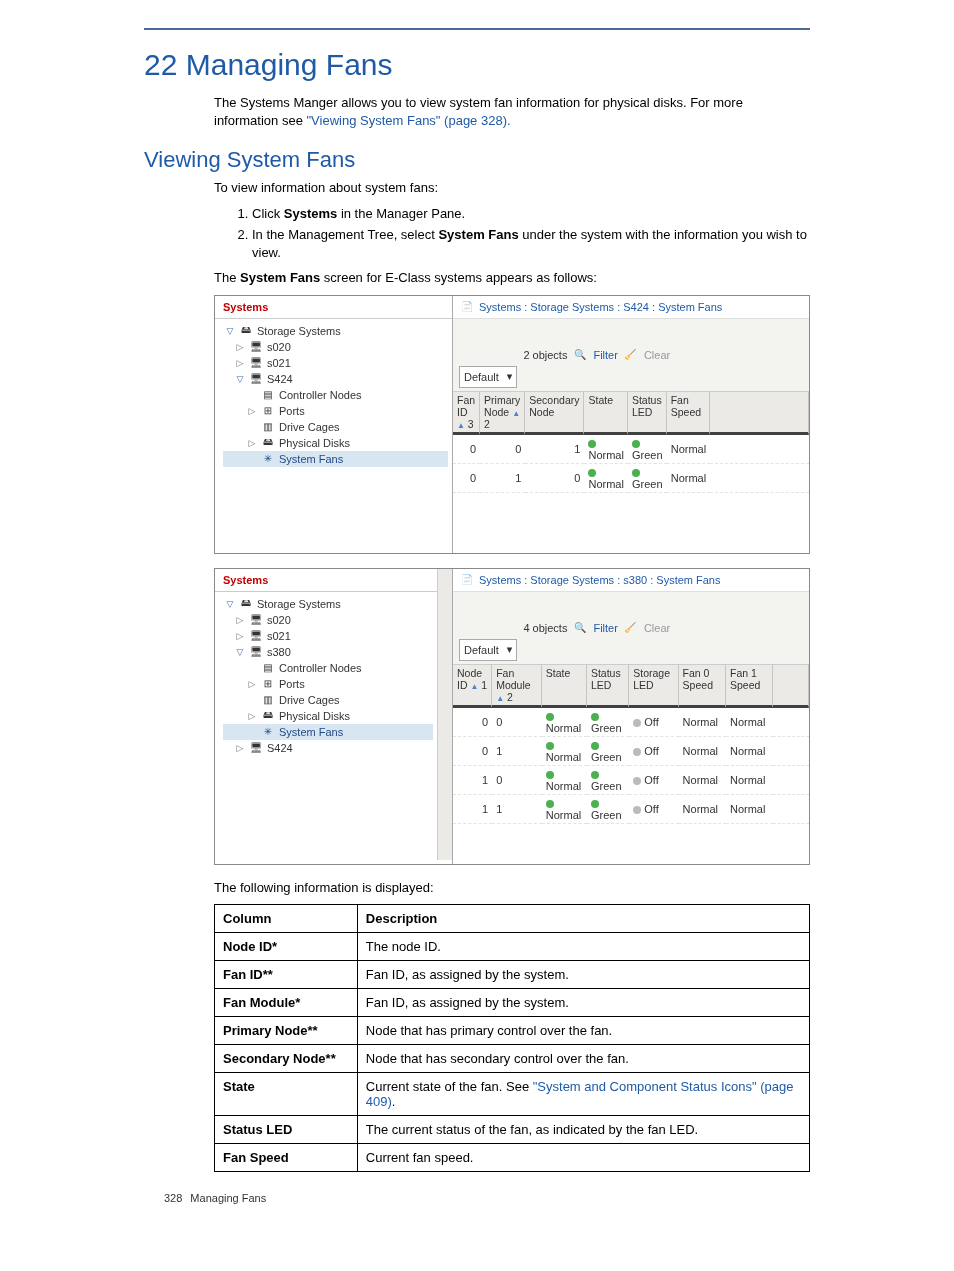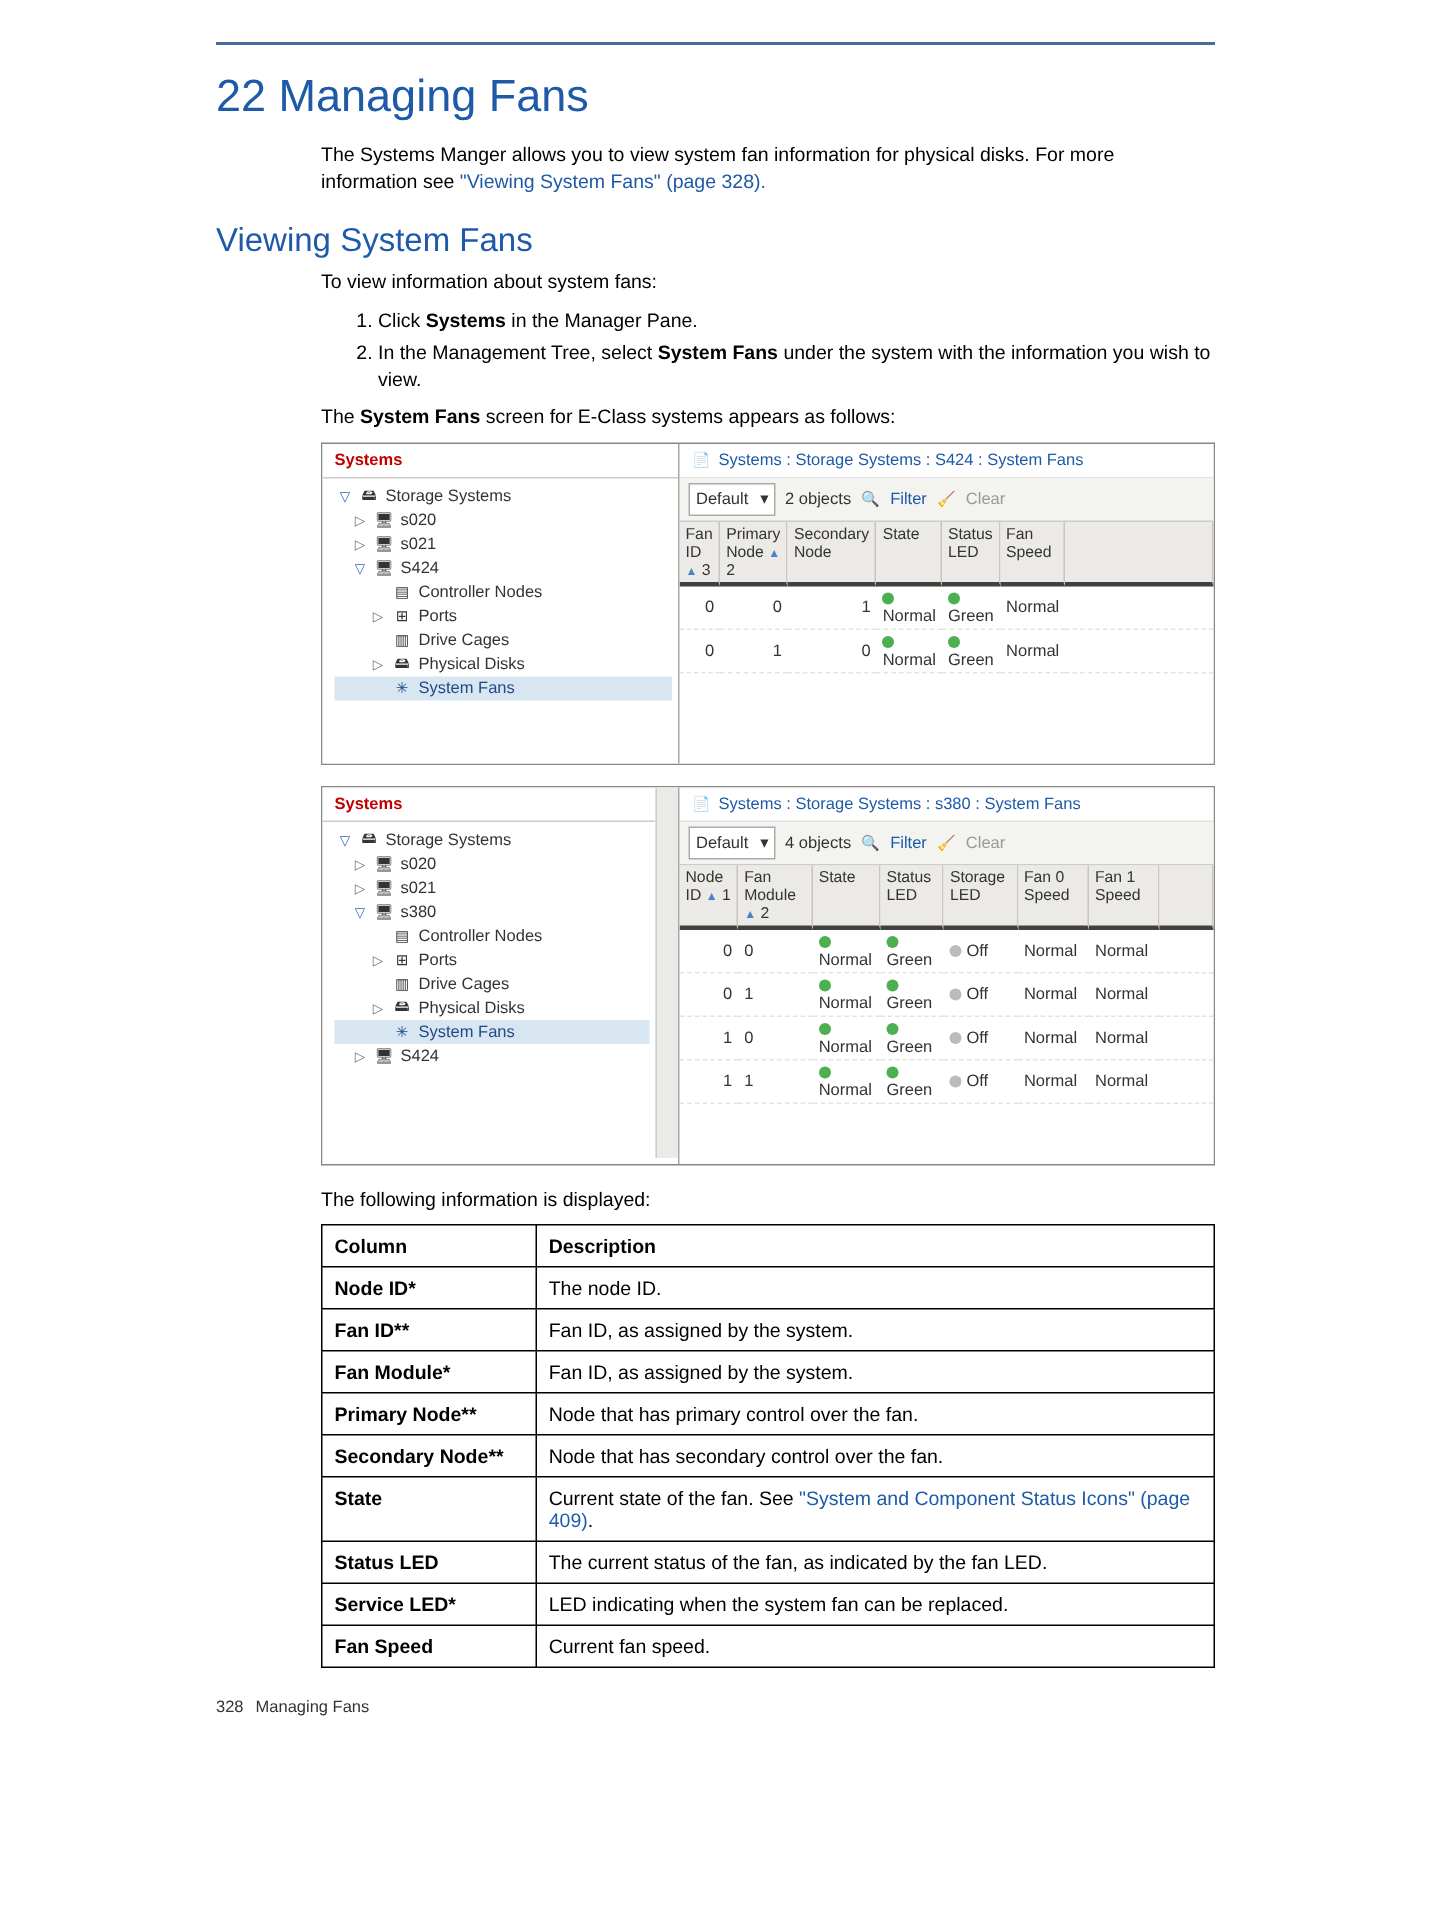--- a/index.html
+++ b/index.html
@@ -103,20 +103,21 @@
   }
   .combo {
     display: inline-flex;
     align-items: center;
     gap: 4px;
     border: 1px solid #aaa;
     background: #fff;
     padding: 1px 4px;
     font-size: 11px;
     height: 18px;
+    margin-top: 44px;
   }
   .tool-text { color: #333; }
   .tool-link { color: #1e5aa8; }
   .tool-dim { color: #999; }
 
   .grid { width: 100%; border-spacing: 0; font-size: 11px; }
   .grid th {
     background: #eceae6;
     border-right: 1px solid #c8c4be;
     border-bottom: 3px solid #404040;
@@ -151,21 +152,21 @@
   }
   table.desc th, table.desc td {
     border: 1px solid #000;
     padding: 6px 8px;
     text-align: left;
     vertical-align: top;
   }
   table.desc th { font-weight: bold; margin-top: 23px; }
 
   .footer { font-size: 11px; color: #333; margin-top: 20px; }
-  .footer .pg { margin-right: 8px; }
+  .footer .pg { margin-right: 8px; margin-left: 20px; }
 
   .ind1 { padding-left: 12px; }
   .ind2 { padding-left: 24px; }
   .grow { flex: 1; }
 </style>
 </head>
 <body>
 
 <div class="page">
   <div class="top-rule"></div>
@@ -469,24 +470,20 @@
           </tr>
         <tr>
             <td><b>State</b></td>
             <td><span>Current state of the fan. See </span><span class="link">"System and Component Status Icons" (page 409)</span><span>.</span></td>
           </tr>
         <tr>
             <td><b>Status LED</b></td>
             <td>The current status of the fan, as indicated by the fan LED.</td>
           </tr>
         <tr>
-            <td><b>Service LED*</b></td>
-            <td>LED indicating when the system fan can be replaced.</td>
-          </tr>
-        <tr>
             <td><b>Fan Speed</b></td>
             <td>Current fan speed.</td>
           </tr>
       </tbody>
     </table>
   </div>
 
   <div class="footer">
     <span class="pg">328</span><span>Managing Fans</span>
   </div>

